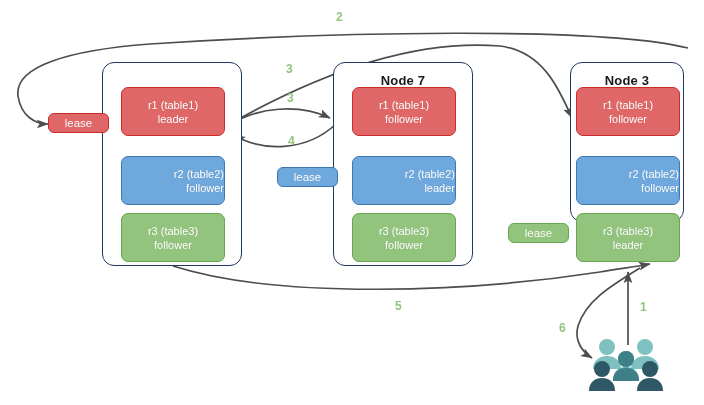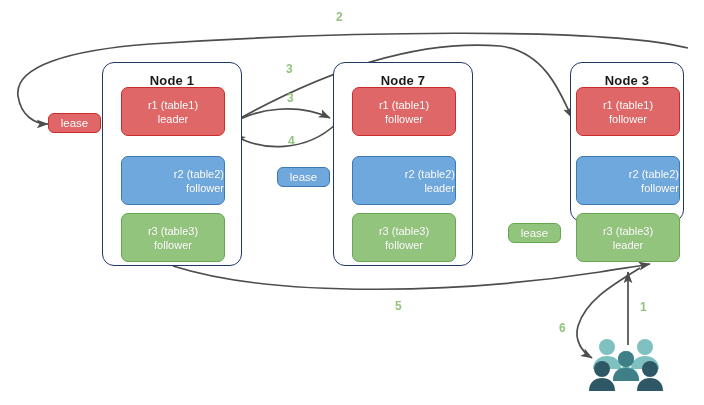--- a/index.html
+++ b/index.html
@@ -68,21 +68,21 @@
   .lease {
     position: absolute;
     box-sizing: border-box;
     border-radius: 6px;
     display: flex;
     align-items: center;
     justify-content: center;
     color: #ffffff;
     font-size: 11.5px;
     z-index: 4;
-    width: 53px;
+    width: 61px;
     height: 20px;
     text-shadow: 0 0 1px rgba(0,0,0,0.12);
   }
   .lease-red   { background: #e06767; border: 1.6px solid #cc2b2b; }
   .lease-blue  { background: #6fa8dc; border: 1.6px solid #3c78b4; }
   .lease-green { background: #93c47d; border: 1.6px solid #65a84f; }
 
   .step-label {
     position: absolute;
     font-size: 12px;
@@ -117,21 +117,20 @@
     <path d="M 336,124 C 306,152 262,152 234,135" fill="none" stroke="#4d4d4d" stroke-width="1.7" marker-end="url(#arrowhead)"></path>
 
     <path d="M 173,266 C 280,300 470,292 600,272 C 625,268 640,266 650,264" fill="none" stroke="#4d4d4d" stroke-width="1.7" marker-end="url(#arrowhead)"></path>
 
     <path d="M 628,345 L 628,272" fill="none" stroke="#4d4d4d" stroke-width="1.7" marker-end="url(#arrowhead)"></path>
 
     <path d="M 640,268 C 614,284 586,300 578,326 C 574,340 582,352 592,358" fill="none" stroke="#4d4d4d" stroke-width="1.7" marker-end="url(#arrowhead)"></path>
   </svg>
 
   <div class="node" style="left:102px; top:62px; width:140px; height:204px;">
-    <div class="node-title">Node 1</div>
     <div class="replica rep-red rep-r1">
       <span>r1 (table1)</span>
       <span>leader</span>
     </div>
     <div class="replica rep-blue rep-r2">
       <span>r2 (table2)</span>
       <span>follower</span>
     </div>
     <div class="replica rep-green rep-r3">
       <span>r3 (table3)</span>

